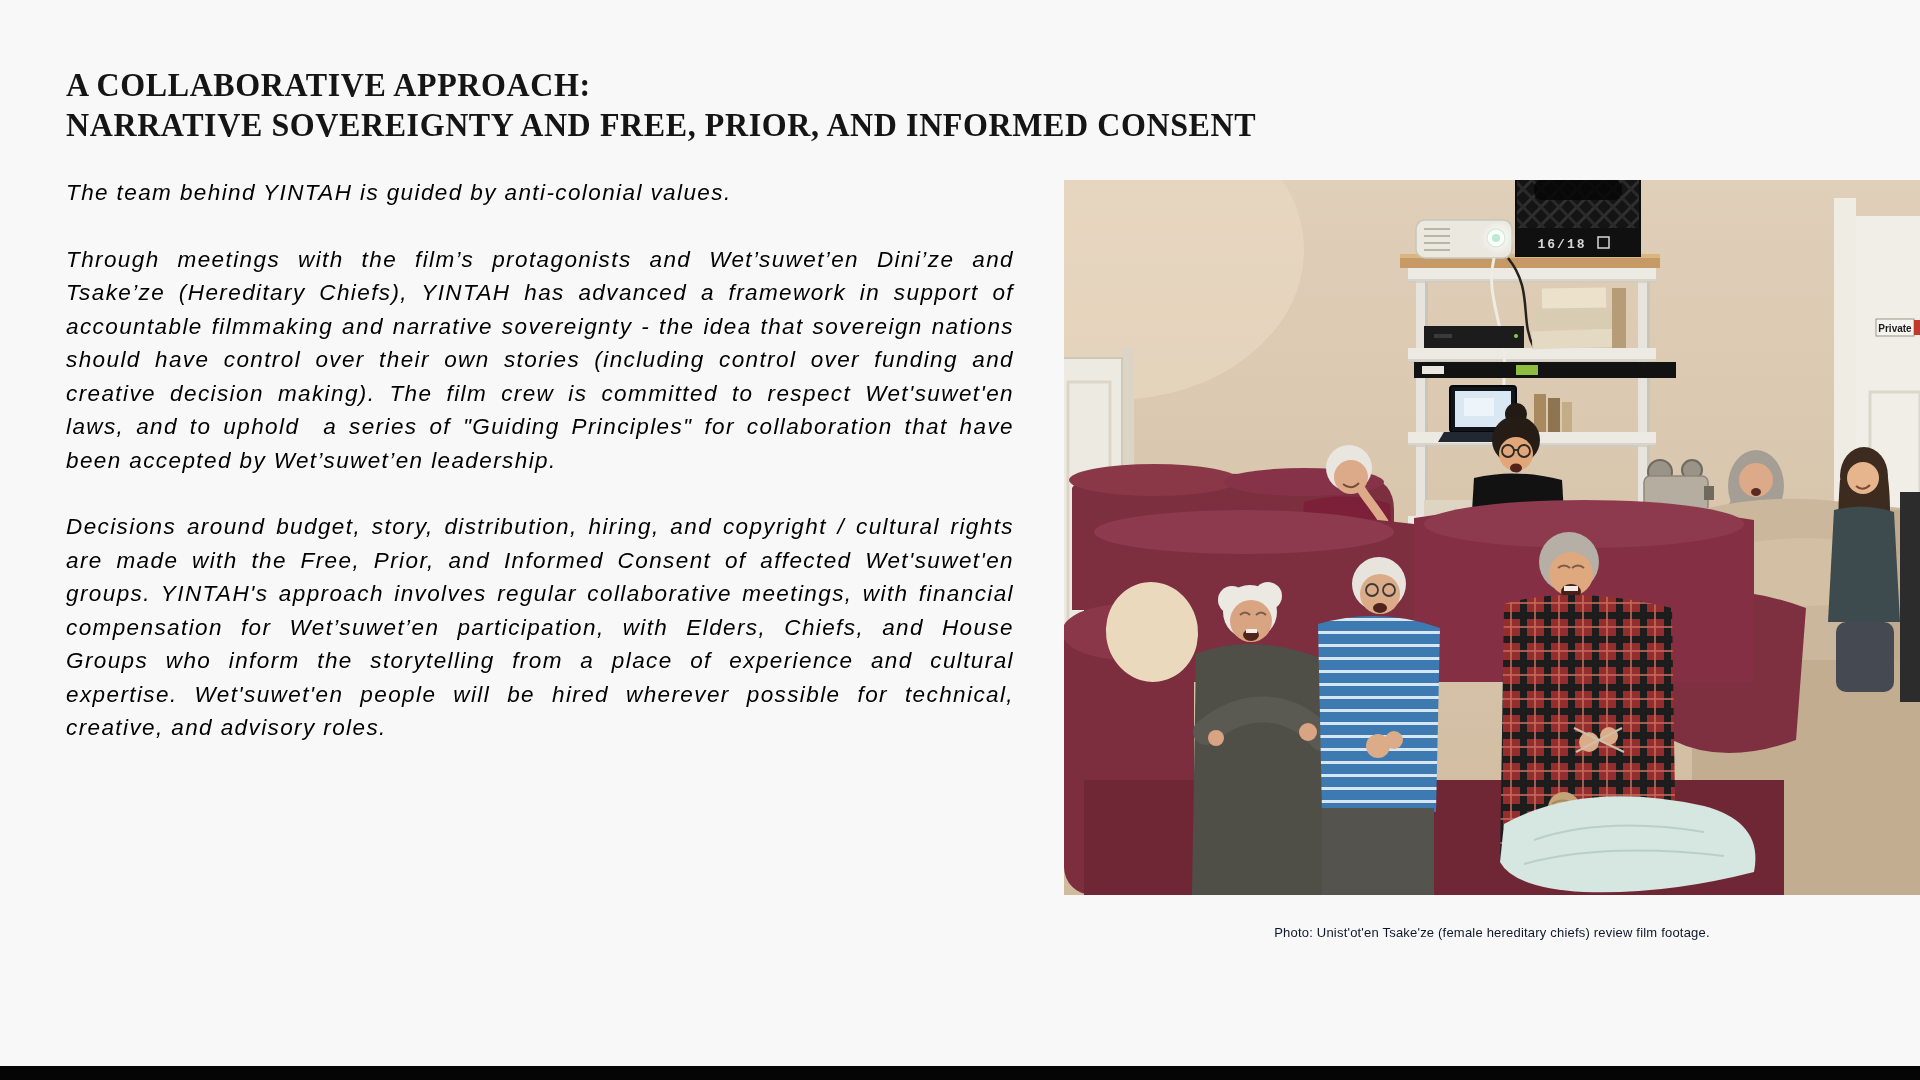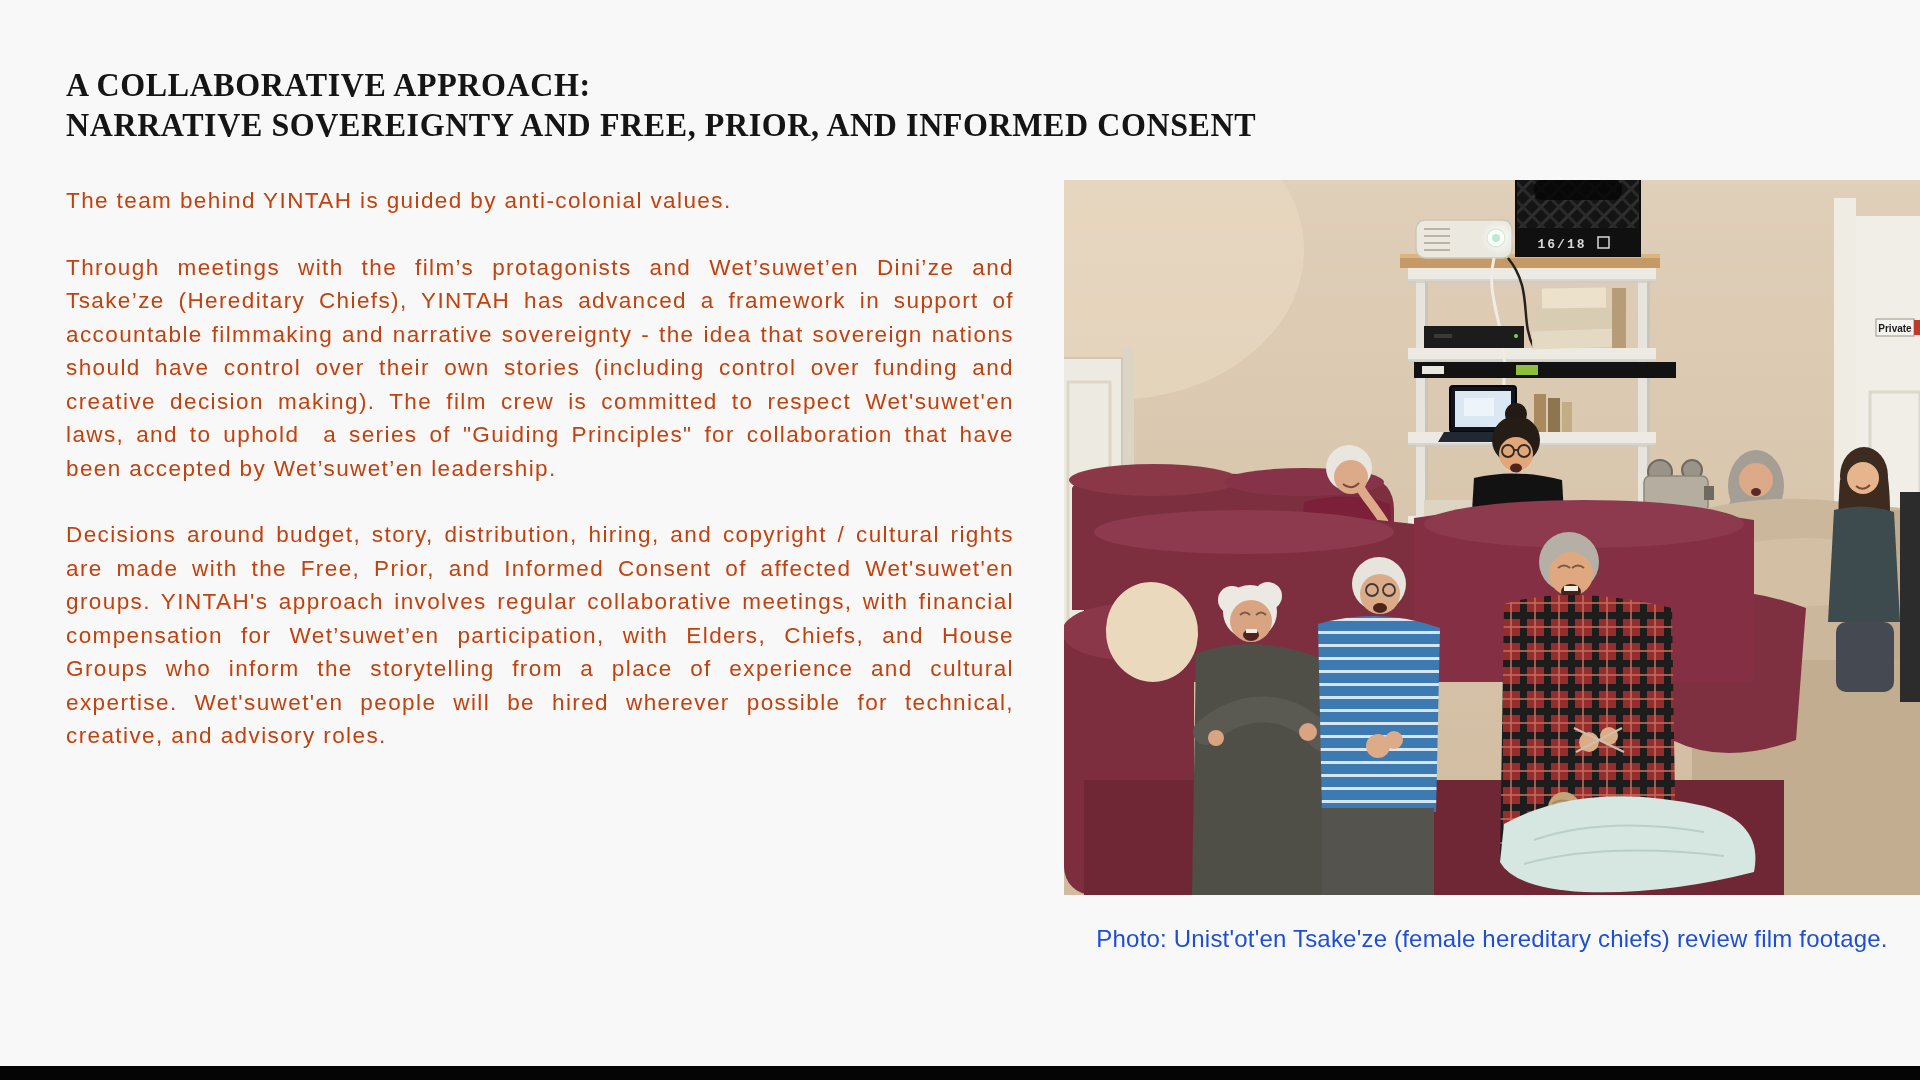--- a/index.html
+++ b/index.html
@@ -13,31 +13,31 @@
     position:absolute;left:66px;top:64px;
     font-family:"Liberation Serif",serif;
     font-weight:700;font-size:32px;line-height:38px;
     letter-spacing:0.6px;color:#151515;
     transform:scaleY(1.06);transform-origin:left top;
   }
   .body-col{
     position:absolute;left:66px;top:172px;width:948px;
   }
   .body-col p{
-    margin:12px 0 33px 0;
+    margin:4px 0 33px 0;
     font-size:22.5px;line-height:33.5px;
-    letter-spacing:1.4px;color:#c2410c;
-    text-align:justify;white-space:pre-wrap;
+    letter-spacing:1.4px;color:#000000;
+    text-align:justify;white-space:pre-wrap;font-style:italic;
   }
   .photo-figure{position:absolute;left:1064px;top:180px;width:856px;margin:0;}
   .photo-frame{width:856px;height:715px;overflow:hidden;background:#d8c5ae;}
   .photo-frame svg{display:block;}
   .photo-caption{
     position:absolute;left:0;top:745px;width:856px;
-    text-align:center;font-size:24px;letter-spacing:0.2px;color:#1d4ed8;
+    text-align:center;font-size:13px;letter-spacing:0.2px;color:#0f172a;
   }
   .bottom-bar{position:absolute;left:0;bottom:0;width:1920px;height:14px;background:#050505;}
 </style>
 </head>
 <body>
 
 <div class="page">
 
   <div class="heading">
     <div>A COLLABORATIVE APPROACH:</div>

